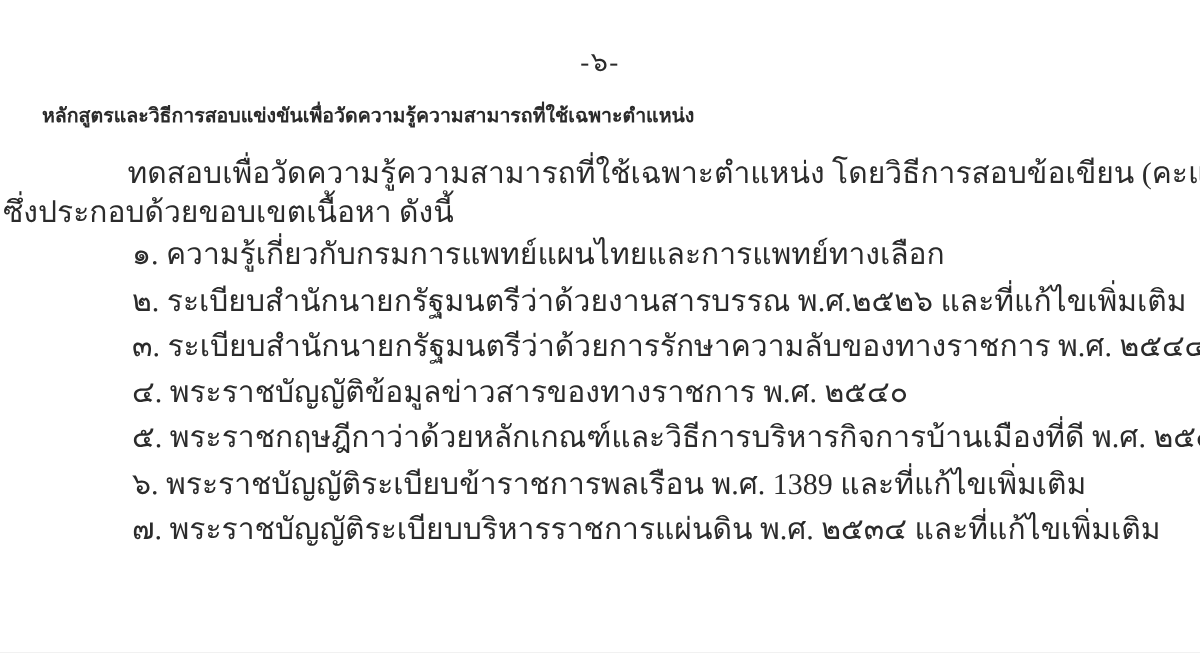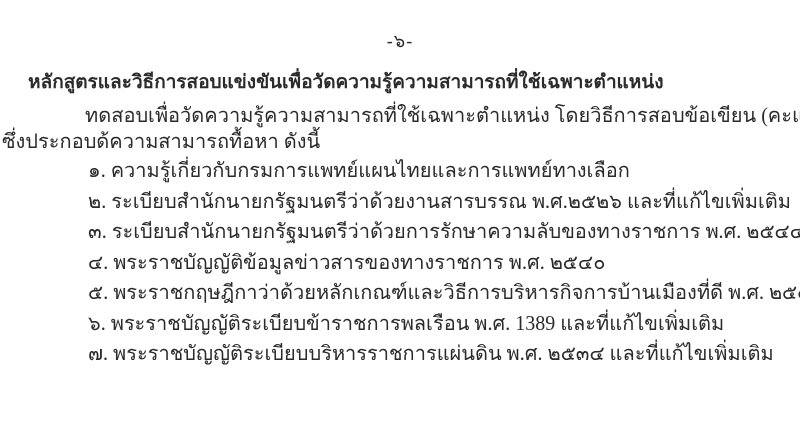--- a/index.html
+++ b/index.html
@@ -23,21 +23,21 @@
     width: 100%;
     text-align: center;
     font-size: 18px;
     letter-spacing: 1px;
   }
   .doc-heading {
     position: absolute;
     top: 66px;
     left: 28px;
     right: 10px;
-    font-size: 19px;
+    font-size: 13px;
     font-weight: bold;
     white-space: nowrap;
   }
   .para-line1 {
     position: absolute;
     top: 99px;
     left: 85px;
     right: 6px;
     font-size: 20px;
     white-space: nowrap;
@@ -67,21 +67,21 @@
 <body>
 
 <div class="page">
 
   <div class="page-number">-๖-</div>
 
   <div class="doc-heading">หลักสูตรและวิธีการสอบแข่งขันเพื่อวัดความรู้ความสามารถที่ใช้เฉพาะตำแหน่ง</div>
 
   <div class="para-line1">ทดสอบเพื่อวัดความรู้ความสามารถที่ใช้เฉพาะตำแหน่ง โดยวิธีการสอบข้อเขียน (คะแนนเต็ม ๒๐๐ คะแนน)</div>
 
-  <div class="para-line2">ซึ่งประกอบด้ความสามารถทื้อหา ดังนี้</div>
+  <div class="para-line2">ซึ่งประกอบด้วยขอบเขตเนื้อหา ดังนี้</div>
 
   <ul class="doc-list">
     <li class="doc-list-item">๑. ความรู้เกี่ยวกับกรมการแพทย์แผนไทยและการแพทย์ทางเลือก</li>
     <li class="doc-list-item">๒. ระเบียบสำนักนายกรัฐมนตรีว่าด้วยงานสารบรรณ พ.ศ.๒๕๒๖ และที่แก้ไขเพิ่มเติม</li>
     <li class="doc-list-item">๓. ระเบียบสำนักนายกรัฐมนตรีว่าด้วยการรักษาความลับของทางราชการ พ.ศ. ๒๕๔๔</li>
     <li class="doc-list-item">๔. พระราชบัญญัติข้อมูลข่าวสารของทางราชการ พ.ศ. ๒๕๔๐</li>
     <li class="doc-list-item">๕. พระราชกฤษฎีกาว่าด้วยหลักเกณฑ์และวิธีการบริหารกิจการบ้านเมืองที่ดี พ.ศ. ๒๕๔๖ และที่แก้ไขเพิ่มเติม</li>
     <li class="doc-list-item">๖. พระราชบัญญัติระเบียบข้าราชการพลเรือน พ.ศ. 1389 และที่แก้ไขเพิ่มเติม</li>
     <li class="doc-list-item">๗. พระราชบัญญัติระเบียบบริหารราชการแผ่นดิน พ.ศ. ๒๕๓๔ และที่แก้ไขเพิ่มเติม</li>
   </ul>

